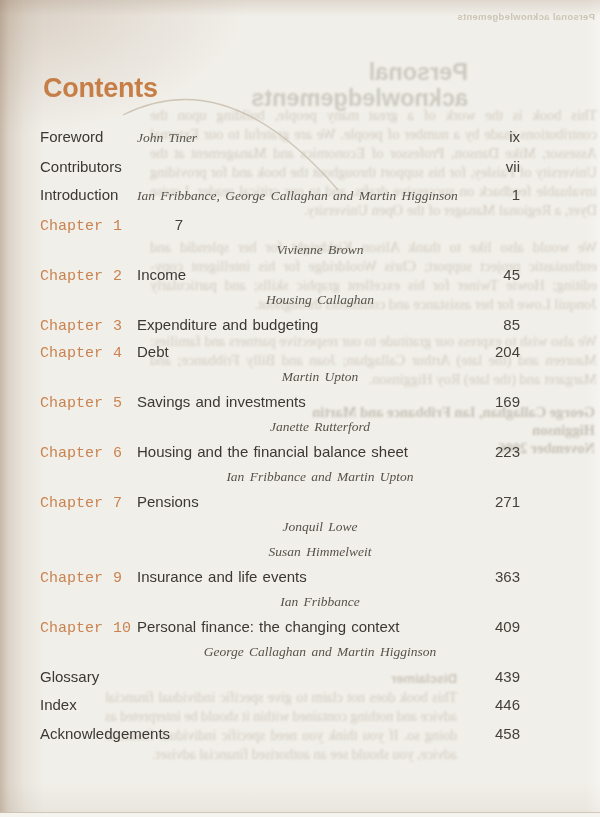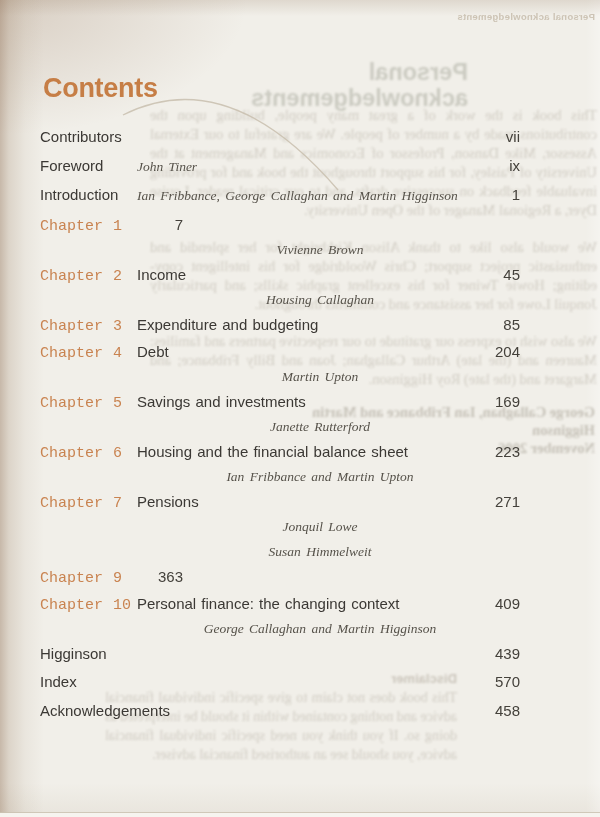--- a/index.html
+++ b/index.html
@@ -103,28 +103,28 @@
   <div class="ghost ghost-disc">This book does not claim to give specific individual financial advice and nothing contained within it should be interpreted as doing so. If you think you need specific individual financial advice, you should see an authorised financial adviser.</div>
 
   <svg class="arc" width="600" height="817" viewBox="0 0 600 817">
     <path d="M123 115 Q 228 62 338 190" stroke="rgba(198,188,170,0.8)" stroke-width="1.3" fill="none"></path>
   </svg>
 
   <div class="toc">
     <h1>Contents</h1>
 
     <div class="frow">
+      <span class="lbl">Foreword</span>
+      <span class="mid auth">John Tiner</span>
+      <span class="pg">ix</span>
+    </div>
+    <div class="frow">
       <span class="lbl">Contributors</span>
       <span class="mid auth"></span>
       <span class="pg">vii</span>
-    </div>
-    <div class="frow">
-      <span class="lbl">Foreword</span>
-      <span class="mid auth">John Tiner</span>
-      <span class="pg">ix</span>
     </div>
     <div class="frow">
       <span class="lbl">Introduction</span>
       <span class="mid auth">Ian Fribbance, George Callaghan and Martin Higginson</span>
       <span class="pg">1</span>
     </div>
 
     <div class="chapter">
       <div class="crow">
         <span class="lbl accent">Chapter 1</span>
@@ -178,39 +178,41 @@
         <span class="pg">271</span>
       </div>
       <div class="c-auth auth">Jonquil Lowe</div>
     </div>
     <div class="chapter">
       <div class="c-auth auth">Susan Himmelweit</div>
     </div>
     <div class="chapter">
       <div class="crow">
         <span class="lbl accent">Chapter 9</span>
+        <span class="mid">Insurance and life events</span>
         <span class="pg">363</span>
       </div>
+      <div class="c-auth auth">Ian Fribbance</div>
     </div>
     <div class="chapter">
       <div class="crow">
         <span class="lbl accent">Chapter 10</span>
         <span class="mid">Personal finance: the changing context</span>
         <span class="pg">409</span>
       </div>
       <div class="c-auth auth">George Callaghan and Martin Higginson</div>
     </div>
 
     <div class="brow">
-      <span class="mid">Higginson</span>
+      <span class="mid">Glossary</span>
       <span class="pg">439</span>
     </div>
     <div class="brow">
       <span class="mid">Index</span>
-      <span class="pg">570</span>
+      <span class="pg">446</span>
     </div>
     <div class="brow">
       <span class="mid">Acknowledgements</span>
       <span class="pg">458</span>
     </div>
   </div>
 
   <div class="bottom-line"></div>
   <div class="bottom-strip"></div>
 </div>

